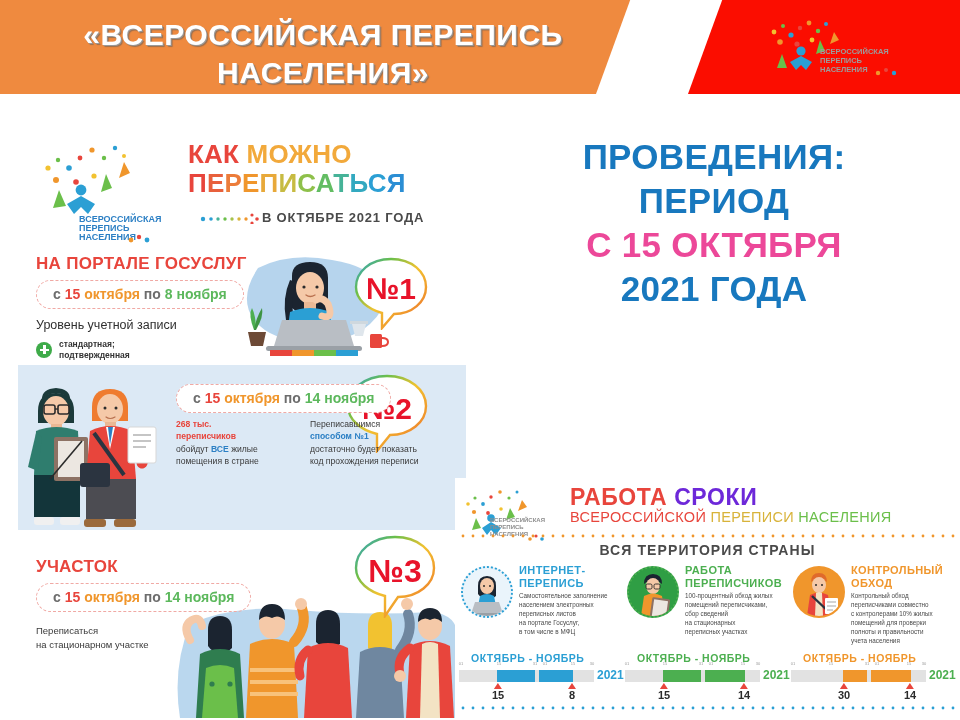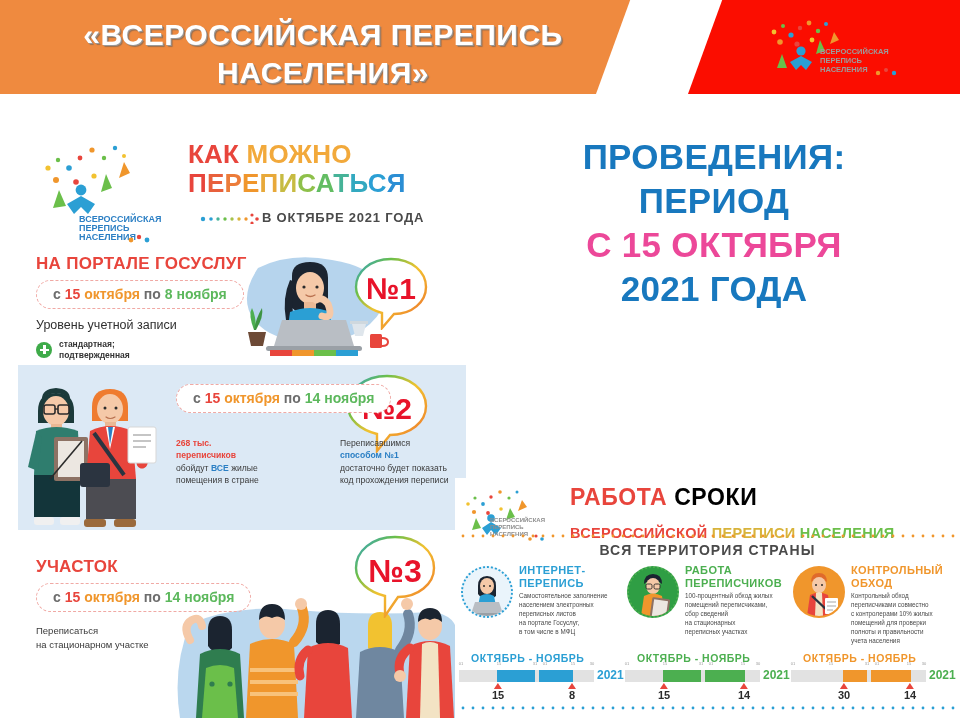--- a/index.html
+++ b/index.html
@@ -98,21 +98,21 @@
 
   
   .bubble { position: absolute; }
   .bubble .num {
     position: absolute; inset: 0;
     display: flex; align-items: center; justify-content: center;
     font-size: 30px; font-weight: bold; color: #e8132a;
     font-family: "Liberation Sans", sans-serif;
   }
 
-  .step2-facts { display: flex; gap: 36px; margin-top: 24px; }
+  .step2-facts { display: flex; gap: 6px; margin-top: 5px; }
   .fact { font-size: 8.6px; line-height: 1.45; color: #3a3a3a; width: 128px; }
   .fact b.r { color: #e8453c; font-weight: bold; }
   .fact b.b { color: #2b7fc4; font-weight: bold; }
 
   
   .big-text {
     position: absolute; left: 476px; top: 135px; width: 476px;
     text-align: center;
     font-size: 35px; font-weight: bold; line-height: 1.26;
     letter-spacing: .3px;
@@ -125,24 +125,24 @@
   .nd-info {
     position: absolute; left: 455px; top: 478px;
     width: 505px; height: 242px; background: #ffffff;
   }
   .nd-logo { position: absolute; left: 5px; top: 8px; }
   .nd-title {
     position: absolute; left: 115px; top: 8px;
     font-size: 23px; font-weight: bold; letter-spacing: .6px; line-height: 1;
   }
   .nd-title .t-red { color: #e8453c; }
-  .nd-title .t-grn { color: #000000; margin-top: 38px; }
+  .nd-title .t-grn { color: #6d28d9; margin-top: 38px; }
   .nd-sub {
-    position: absolute; left: 115px; top: 48px;
-    font-size: 14.5px; font-weight: bold; letter-spacing: .3px; line-height: 1;
+    position: absolute; left: 115px; top: 32px;
+    font-size: 14.5px; font-weight: normal; letter-spacing: .3px; line-height: 1;
   }
   .nd-sub .s-red { color: #e8453c; }
   .nd-sub .s-gld { color: #d8b33a; }
   .nd-sub .s-grn { color: #6bbf4a; }
   .nd-dots {
     position: absolute; left: 4px; top: 56px; width: 498px; height: 4px;
   }
   .nd-country {
     position: absolute; left: 0; top: 64px; width: 505px;
     text-align: center; font-size: 14px; font-weight: bold;

